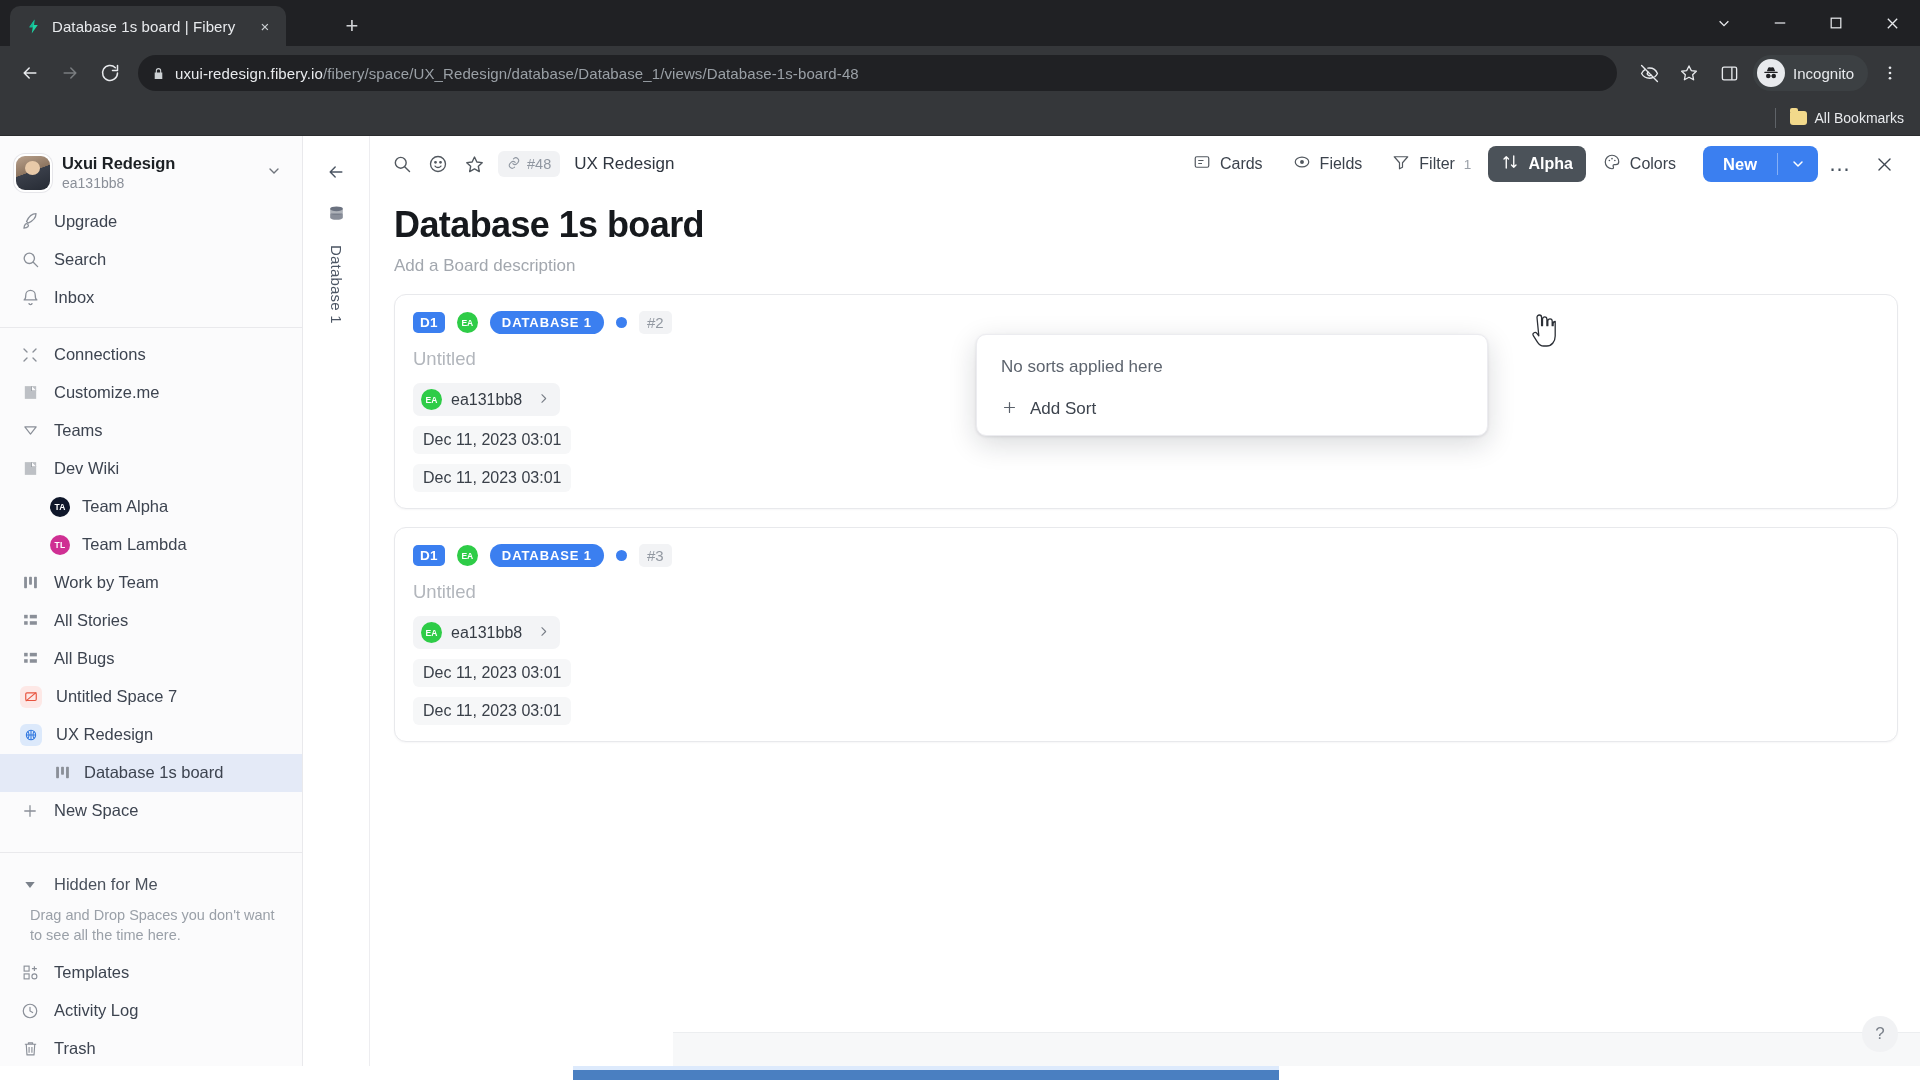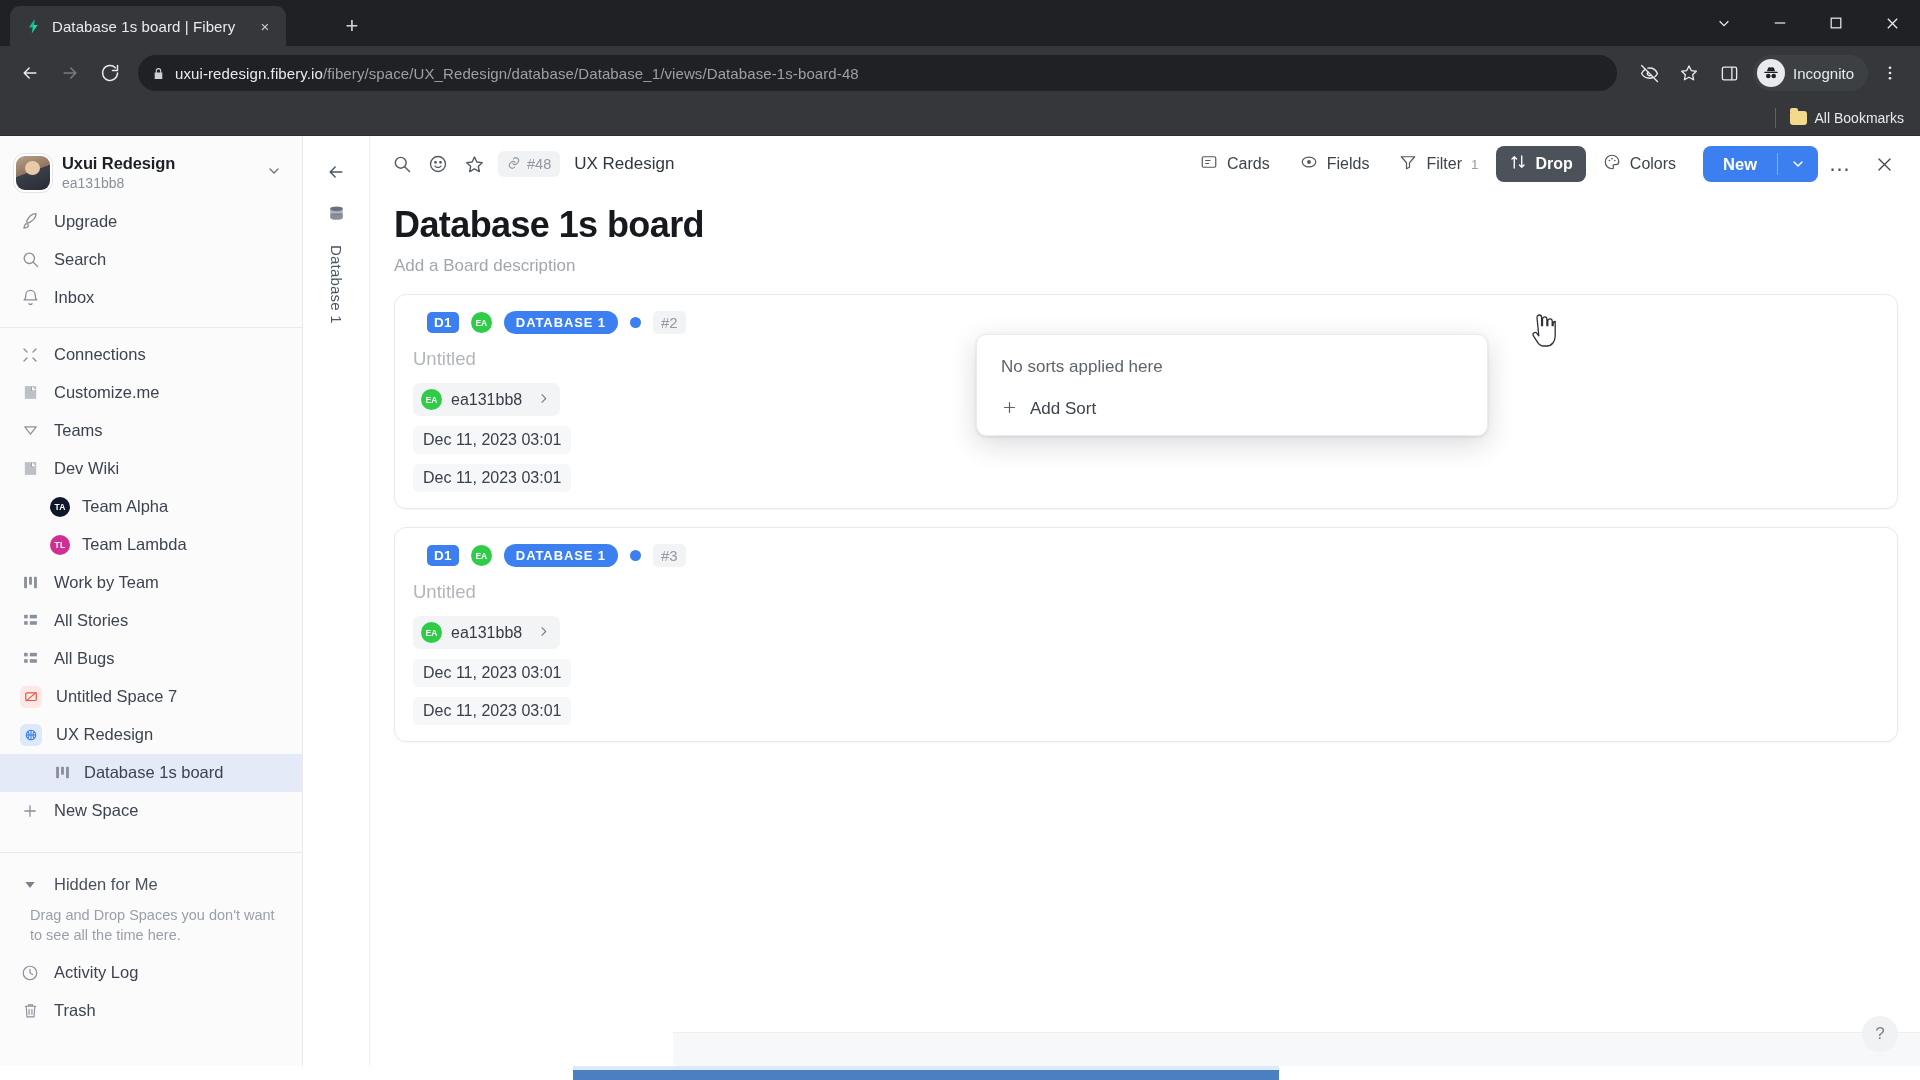--- a/index.html
+++ b/index.html
@@ -155,21 +155,21 @@
   .title-wrap { padding: 12px 22px 0 24px; }
   .board-title { font-size:36px; font-weight:700; color:#16191d; letter-spacing:-.6px; line-height:1.18; }
   .board-desc { font-size:17px; color:#a2a7ae; margin-top: 10px; }
 
   .cards-area { padding: 18px 22px 0 24px; flex:1; overflow:hidden; position:relative;}
   .card {
     background:#fff; border:1px solid #e8e9ec; border-radius:12px; padding: 16px 18px 16px 18px;
     box-shadow: 0 1px 2px rgba(16,24,40,.04); margin-bottom: 18px;
   }
   .card-head { display:flex; align-items:center; gap:12px; }
-  .pill-d1 { background:#3b7ff0; color:#fff; font-size:13.5px; font-weight:700; border-radius:5px; padding: 3px 7px; letter-spacing:.3px;margin-left:14px;}
+  .pill-d1 { background:#3b7ff0; color:#fff; font-size:13.5px; font-weight:700; border-radius:5px; padding: 3px 7px; letter-spacing:.3px;}
   .ava-ea { width:21px; height:21px; border-radius:50%; background:#2ecc47; color:#fff; font-size:8.5px; font-weight:700;
             display:flex; align-items:center; justify-content:center; }
   .pill-db { background:#3b7ff0; color:#fff; font-size:13px; font-weight:700; letter-spacing:.9px; border-radius:13px; padding: 4px 12px; }
   .dot-blue { width:11px; height:11px; border-radius:50%; background:#3b7ff0; }
   .num { background:#f2f3f5; border-radius:5px; padding: 3px 8px; color:#9399a2; font-size:15px; }
   .card-title { margin-top: 14px; font-size:18.5px; color:#b2b6bc; }
   .owner-chip {
     display:inline-flex; align-items:center; gap:9px; background:#f3f4f6; border-radius:7px;
     padding: 6px 10px 6px 8px; margin-top: 13px; color:#363c45; font-size:16px;
   }
@@ -482,20 +482,31 @@
       <div class="hidden-head">
         <span class="ico" style="width:20px;height:20px;display:flex;align-items:center;justify-content:center;">
           <svg width="14" height="14" viewBox="0 0 24 24" fill="#7b828b">
               <path d="M4 7h16l-8 10z"></path>
             </svg>
         </span>
         <span>Hidden for Me</span>
       </div>
       <div class="hidden-note">Drag and Drop Spaces you don't want to see all the time here.</div>
 
+      <div class="nav-item">
+        <span class="ico">
+          <svg width="17" height="17" viewBox="0 0 24 24" fill="none" stroke="#8a8f98" stroke-width="1.6">
+              <rect x="3" y="3" width="7" height="7"></rect>
+              <rect x="3" y="14" width="7" height="7"></rect>
+              <circle cx="17.5" cy="17.5" r="3.5"></circle>
+              <path d="M17.5 3v7M14 6.5h7"></path>
+            </svg>
+        </span>
+        <span>Templates</span>
+      </div>
       <div class="nav-item">
         <span class="ico">
           <svg width="18" height="18" viewBox="0 0 24 24" fill="none" stroke="#8a8f98" stroke-width="1.6" stroke-linecap="round">
               <circle cx="12" cy="12" r="9"></circle>
               <path d="M12 7v5l3.5 2"></path>
             </svg>
         </span>
         <span>Activity Log</span>
       </div>
       <div class="nav-item">
@@ -585,21 +596,21 @@
             <span>Filter</span>
             <span class="badge">1</span>
           </div>
           <div class="vt-btn activedark">
             <span>
               <svg width="18" height="18" viewBox="0 0 24 24" fill="none" stroke="#ffffff" stroke-width="1.8" stroke-linecap="round" stroke-linejoin="round">
                   <path d="M7 20V5M4 8l3-3 3 3"></path>
                   <path d="M17 4v15M14 16l3 3 3-3"></path>
                 </svg>
             </span>
-            <span>Drop</span>
+            <span>Alpha</span>
           </div>
           <div class="vt-btn">
             <span>
               <svg width="18" height="18" viewBox="0 0 24 24" fill="none" stroke="#52585f" stroke-width="1.6">
                   <path d="M12 3a9 9 0 1 0 0 18c1.3 0 2-.8 2-1.8s-.6-1.5-.6-2.2c0-.8.7-1.5 1.6-1.5H17a4 4 0 0 0 4-4c0-4.6-4-8.5-9-8.5z"></path>
                   <circle cx="8.5" cy="10" r="1.1" fill="#52585f" stroke="none"></circle>
                   <circle cx="12" cy="7.5" r="1.1" fill="#52585f" stroke="none"></circle>
                   <circle cx="15.8" cy="10" r="1.1" fill="#52585f" stroke="none"></circle>
                 </svg>
             </span>

